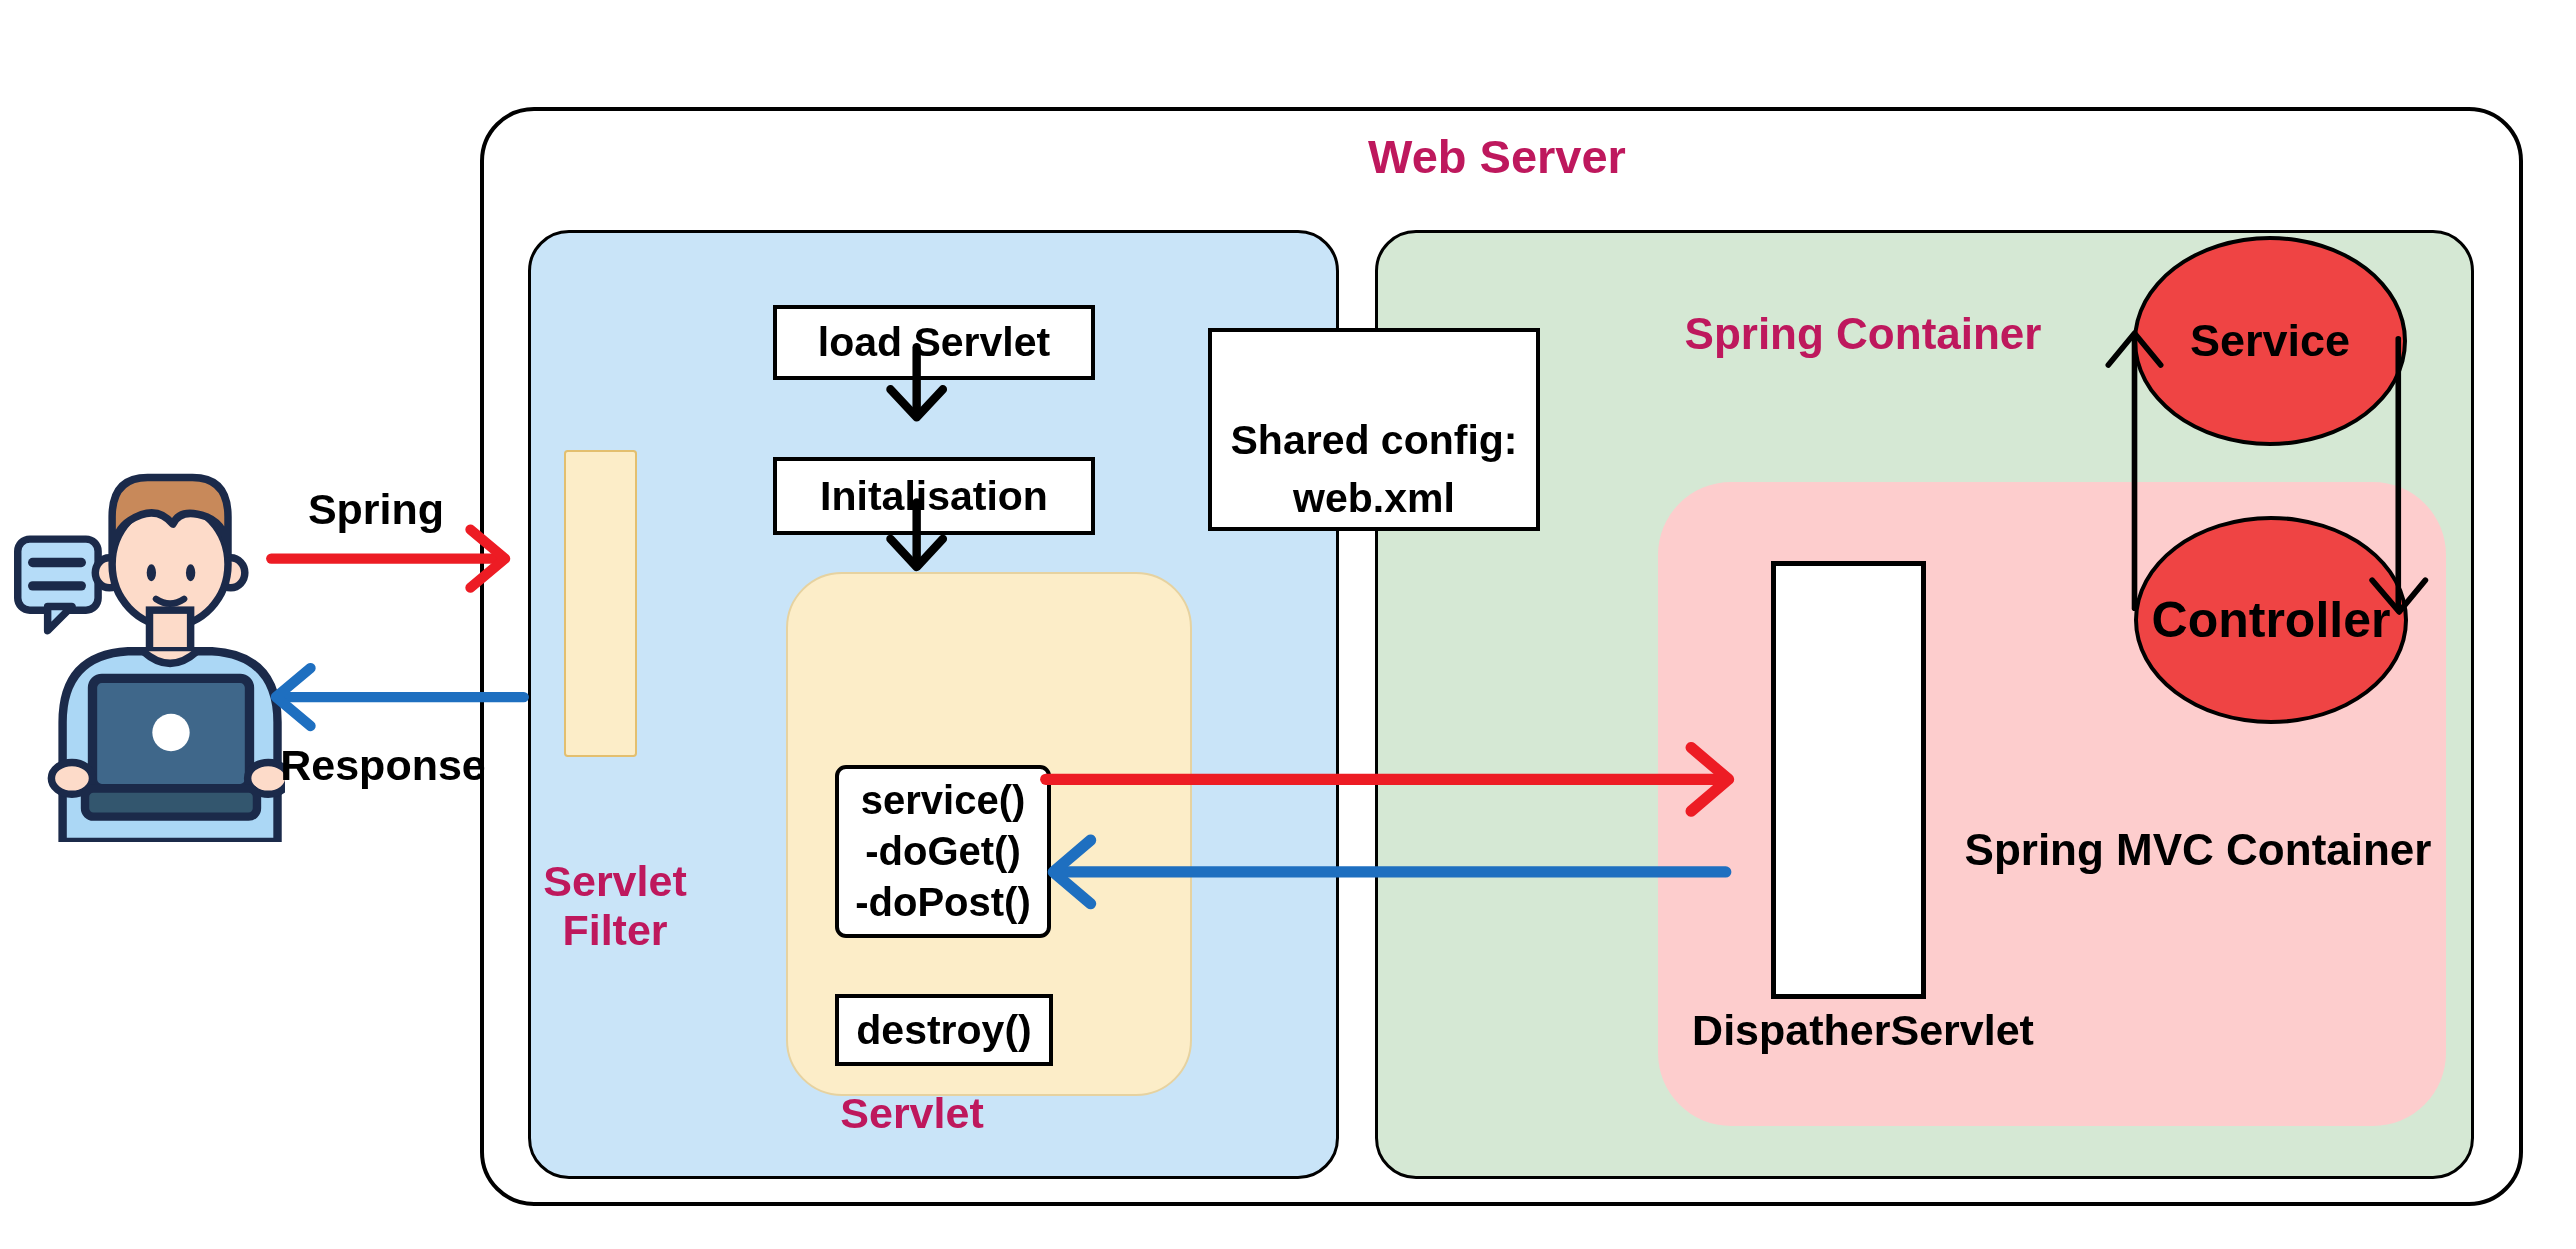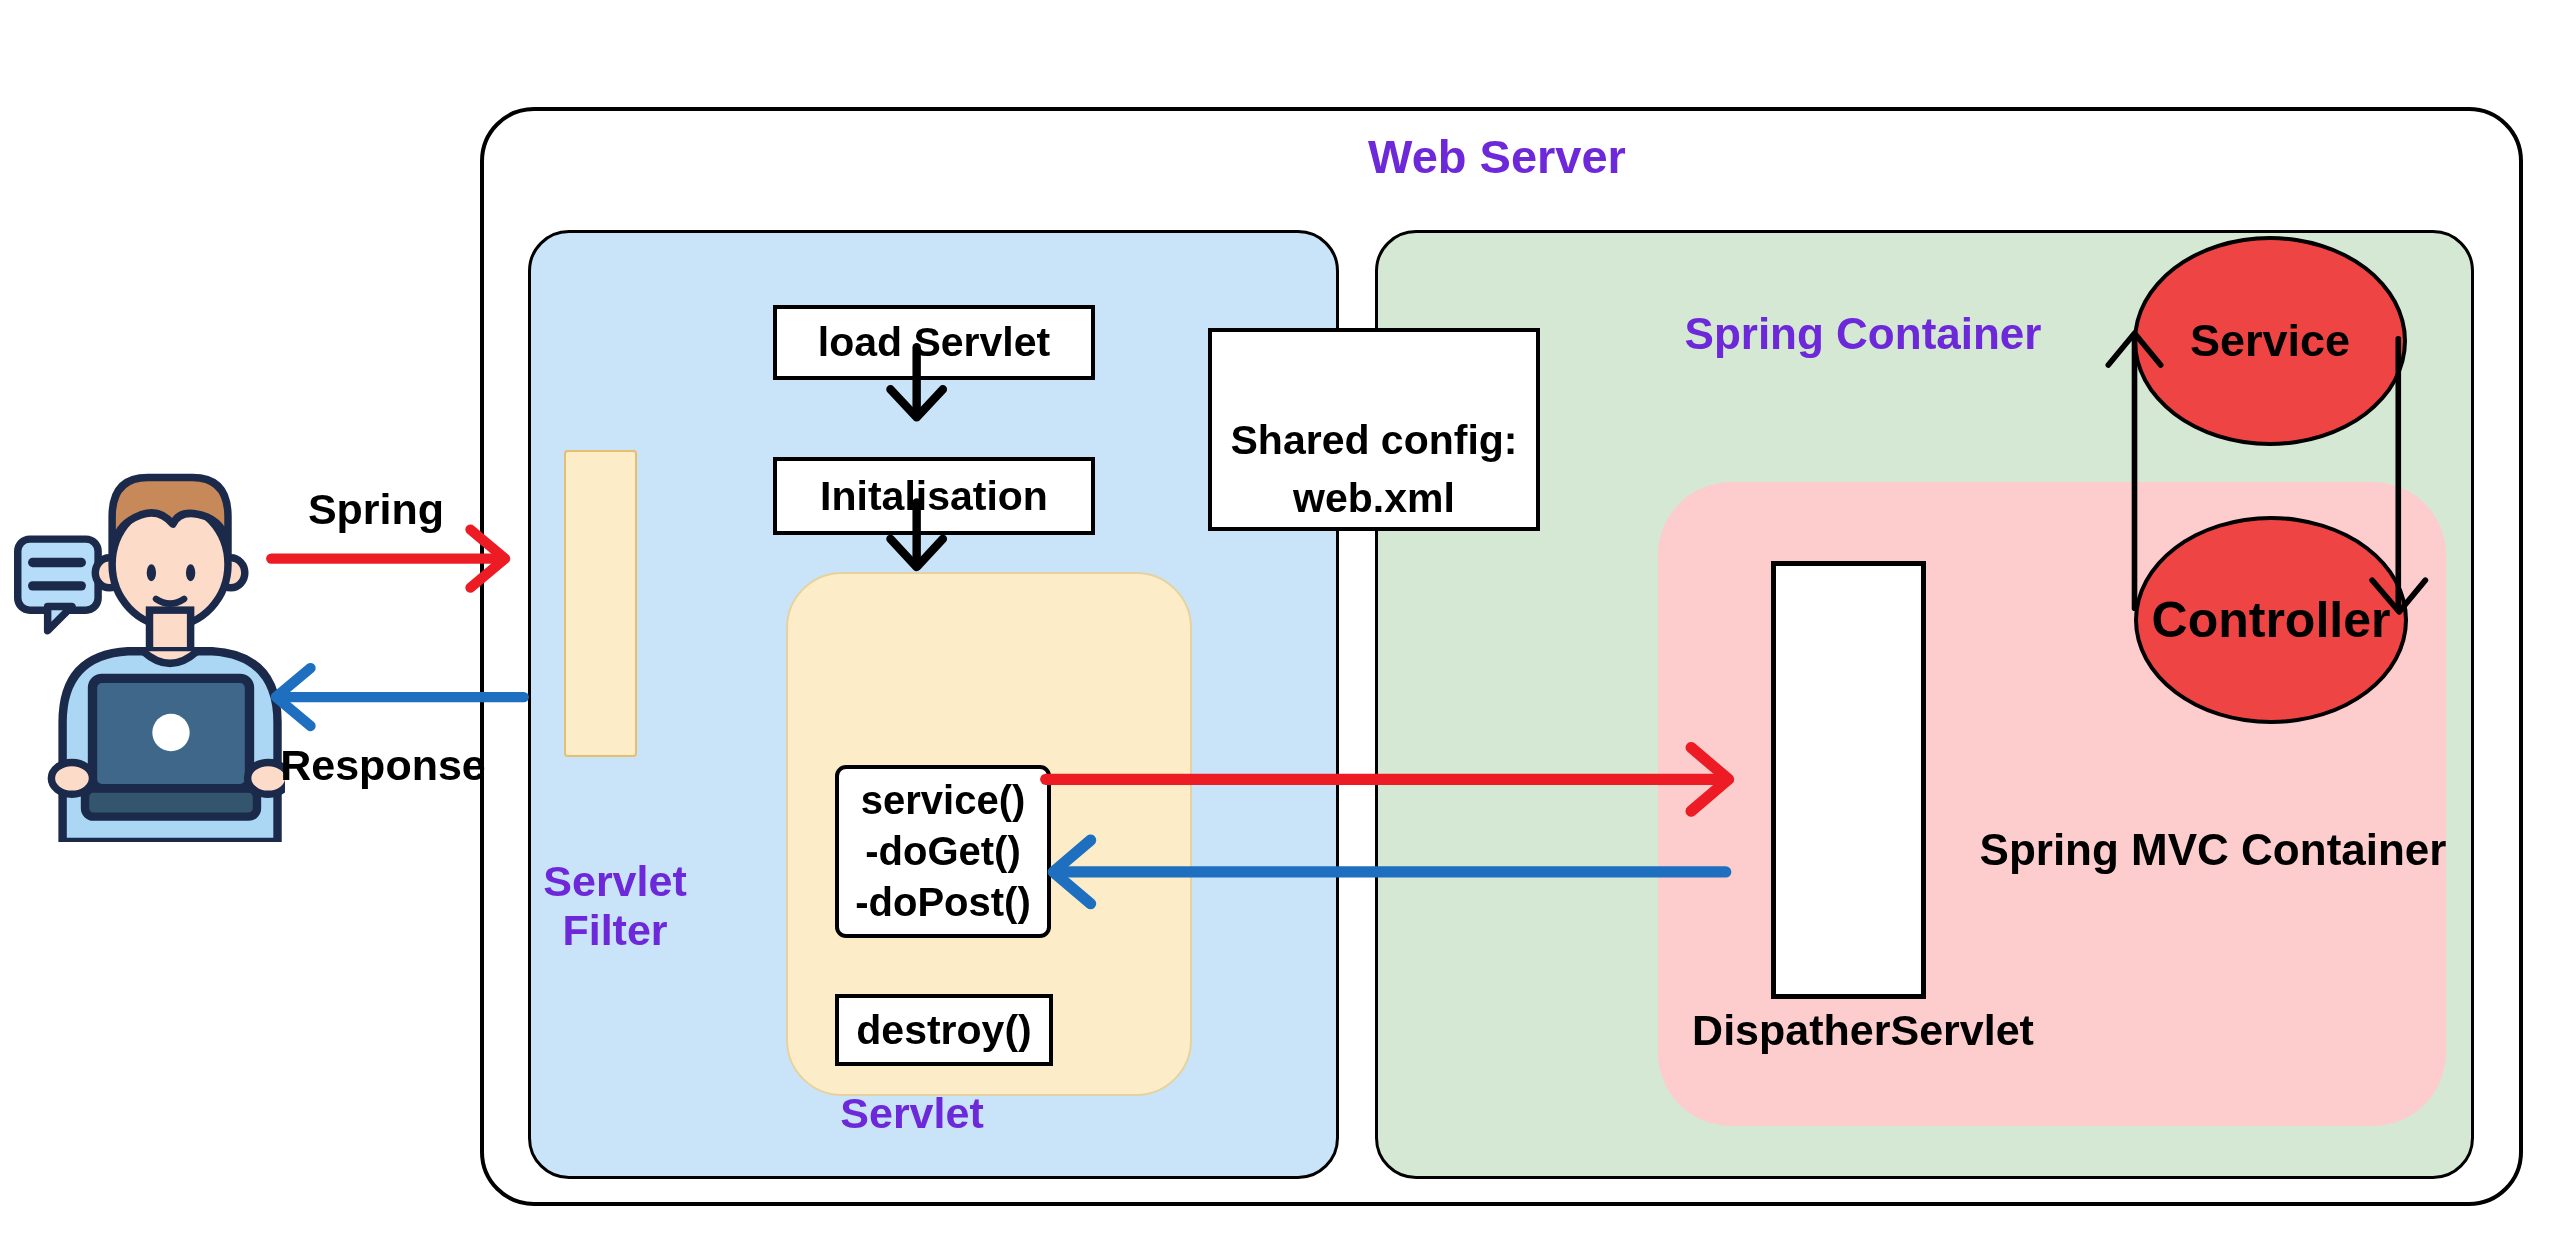--- a/index.html
+++ b/index.html
@@ -33,27 +33,27 @@
   .dispatcher-rect{left:1771px;top:561px;width:145px;height:428px;background:#ffffff;
     border:5.6px solid #000;}
   .shared-config{left:1208px;top:301px;width:324px;height:195px;font-size:41px;
     flex-direction:column;line-height:58px;justify-content:flex-end;}
   .ellipse{background:#ef4444;border:4.7px solid #000;border-radius:50%;
     display:flex;align-items:center;justify-content:center;font-weight:700;color:#000;}
   .service-ellipse{left:2133px;top:236px;width:266px;height:202px;font-size:45px;}
   .controller-ellipse{left:2134px;top:516px;width:266px;height:200px;font-size:50px;}
   
   .lbl{font-weight:700;white-space:nowrap;transform:translateX(-50%);text-align:center;}
-  .gray{color:#6d28d9;}
+  .gray{color:#be185d;}
   .black{color:#000;}
   .title-label{left:1497px;top:129px;font-size:47px;}
   .spring-label{left:1863px;top:309px;font-size:44px;}
   .servlet-label{left:912px;top:1089px;font-size:43px;}
   .filter-label{left:615px;top:857px;font-size:43px;line-height:49px;white-space:normal;width:243px;}
-  .mvc-label{left:2198px;top:825px;font-size:44px;margin-left:15px;}
+  .mvc-label{left:2198px;top:825px;font-size:44px;}
   .dispatcher-label{left:1863px;top:1006px;font-size:43px;}
   .request-label{left:376px;top:485px;font-size:43px;}
   .response-label{left:383px;top:741px;font-size:43px;}
   .arrow-layer{left:0;top:0;width:2576px;height:1250px;pointer-events:none;}
 </style>
 </head>
 <body>
 
 <div class="canvas">
 

